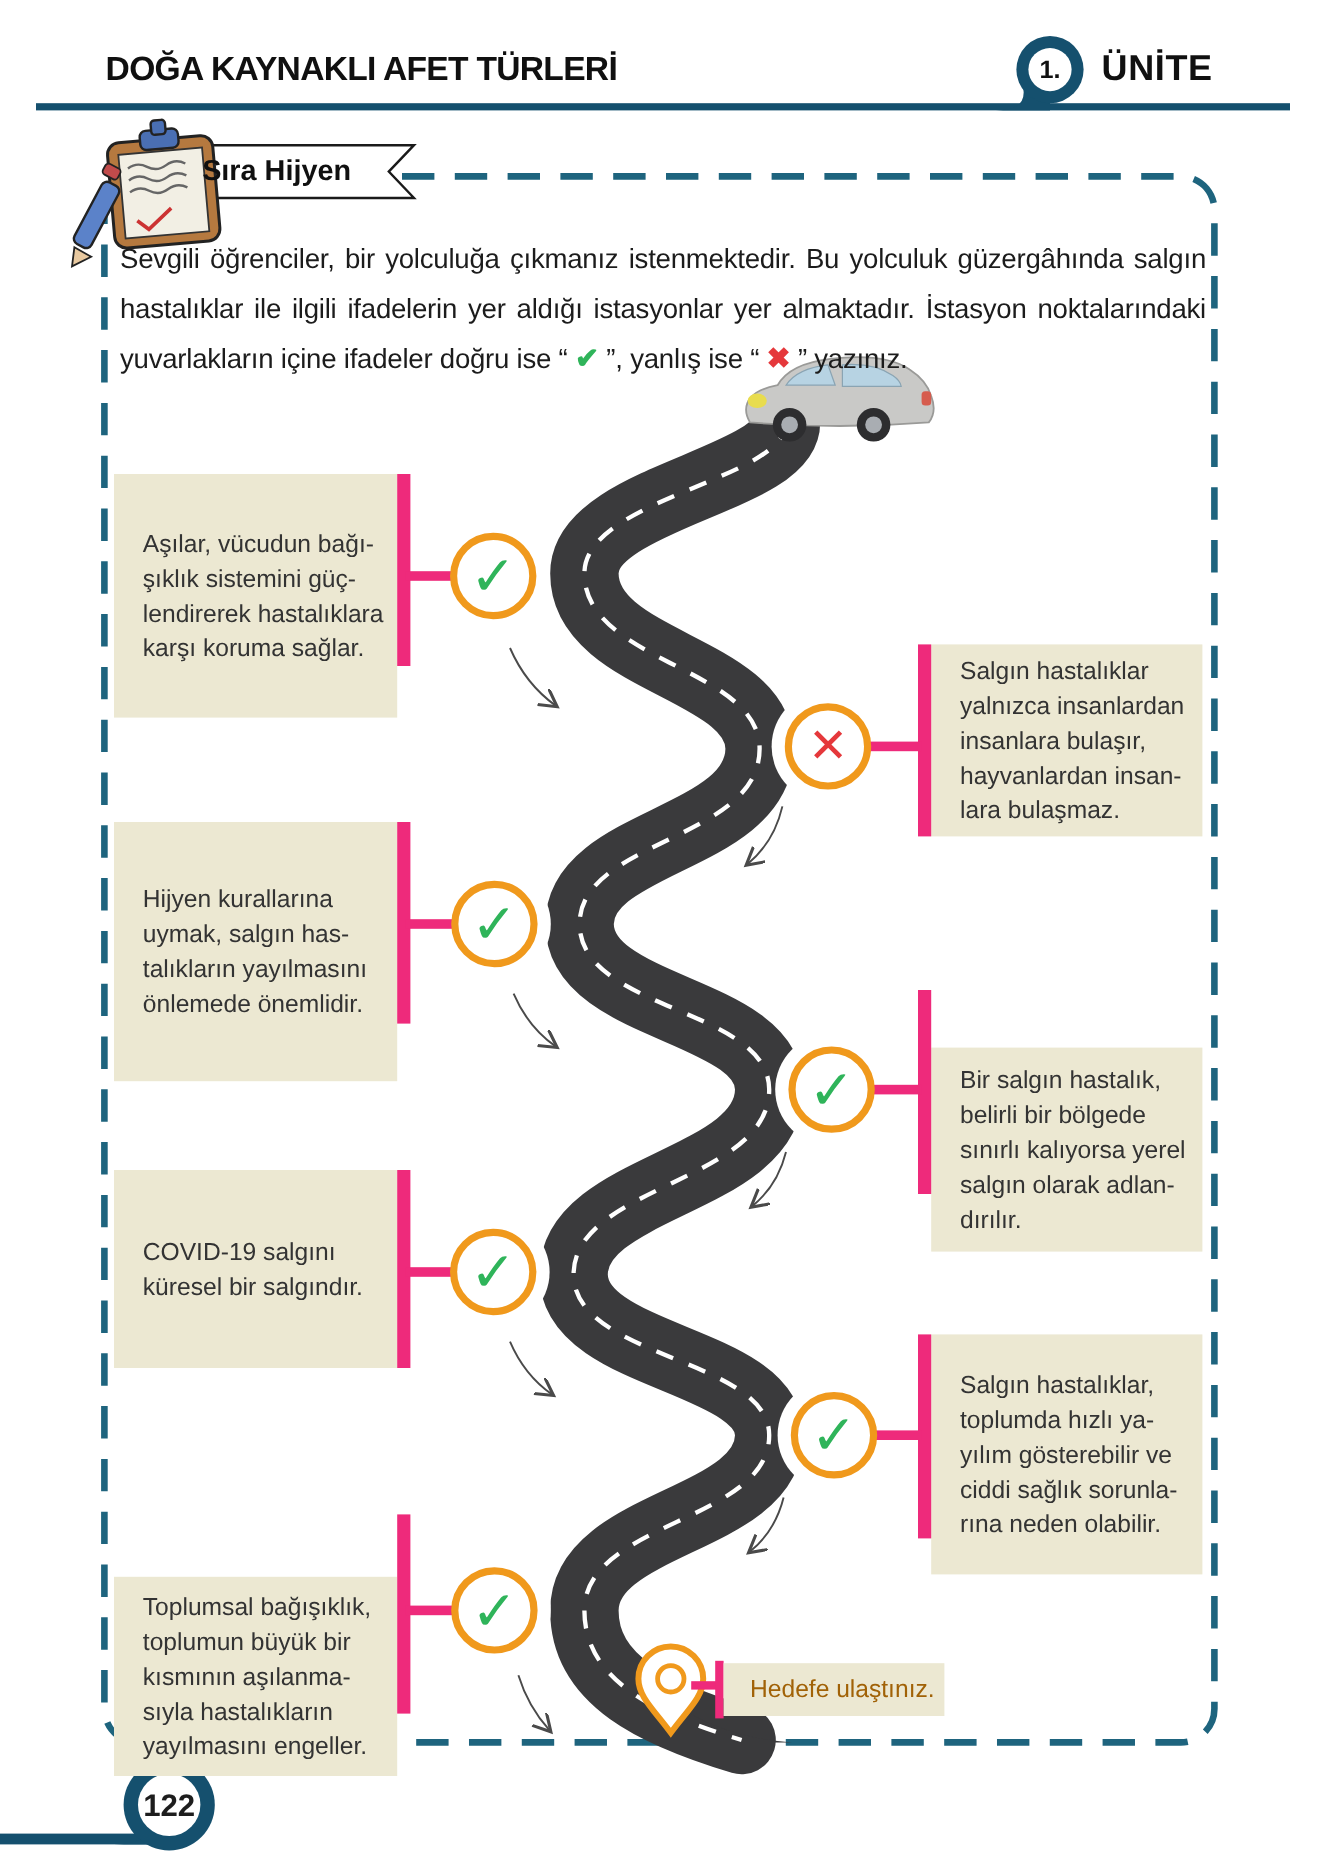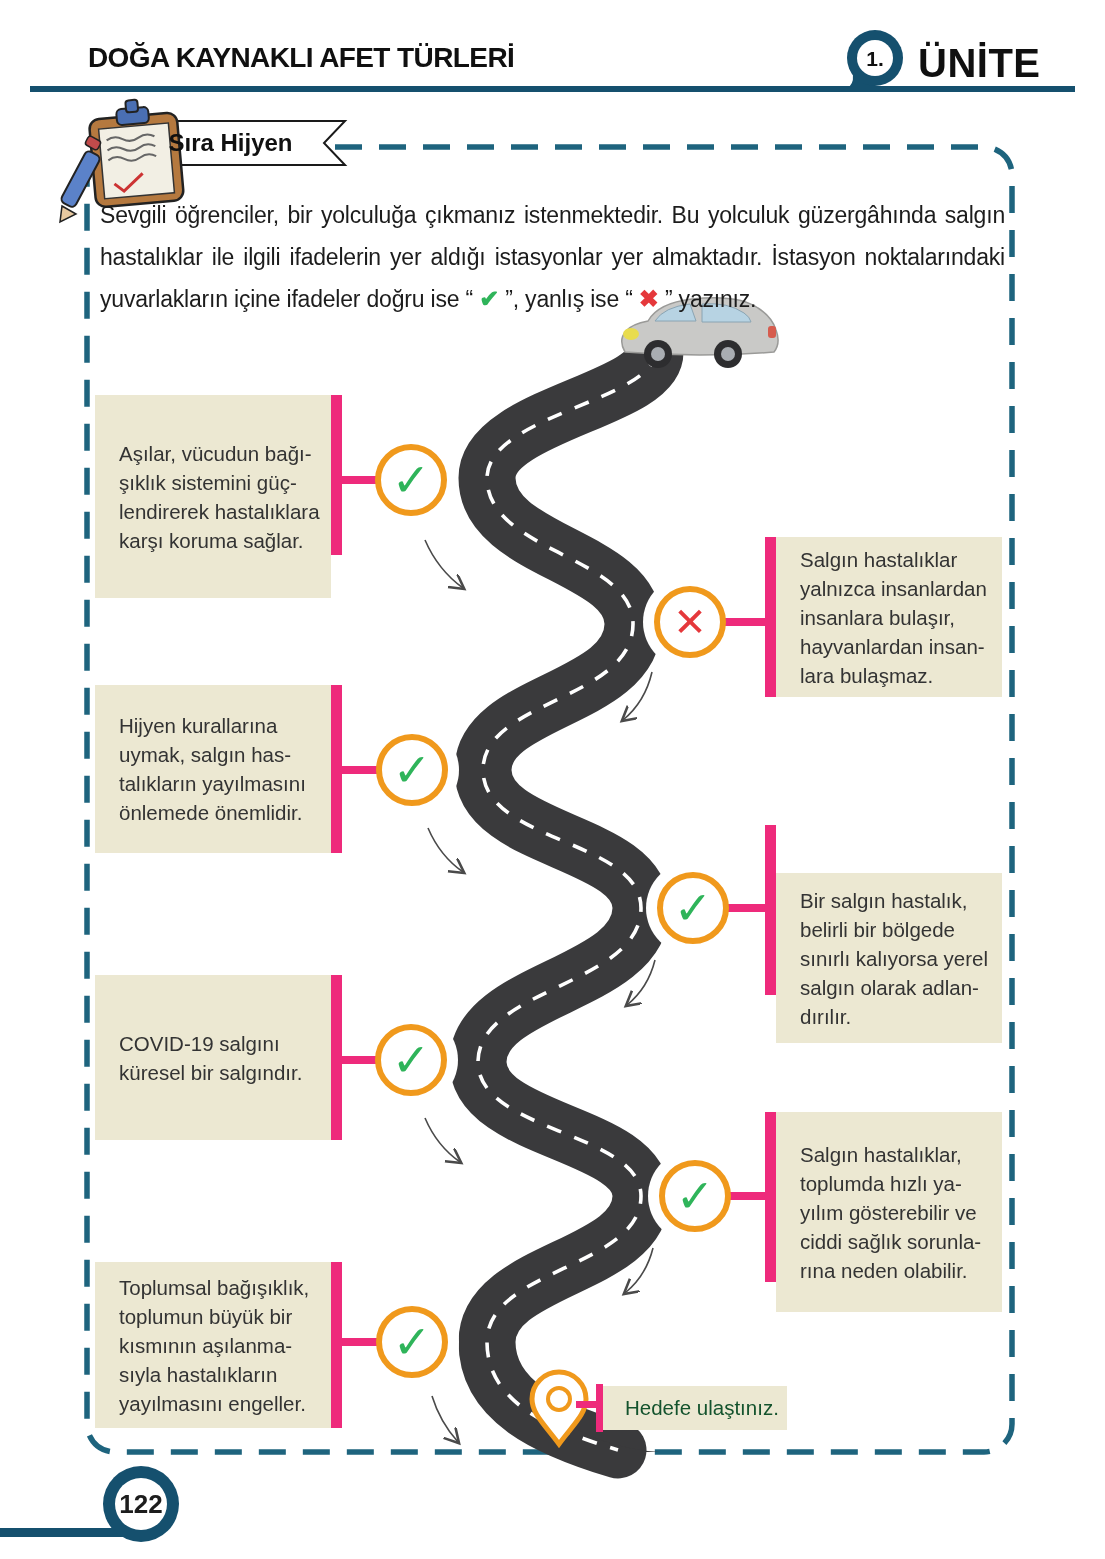--- a/index.html
+++ b/index.html
@@ -6,21 +6,21 @@
   .page {
     position:relative; width:1105px; height:1559px; background:#fff;
     font-family:"Liberation Sans", sans-serif; overflow:hidden; color:#1a1a1a;padding-left:44px;
   }
   .abs { position:absolute; }
   svg.layer { position:absolute; left:0; top:0; pointer-events:none; }
 
   
   .header-title { left:88px; top:42px; font-size:28px; font-weight:bold; letter-spacing:-0.6px; color:#101010; white-space:nowrap; }
   .unit-number { left:855px; top:47px; width:40px; text-align:center; font-size:21px; font-weight:bold; color:#101010; }
-  .unit-label { left:918px; top:41px; font-size:40px; font-weight:bold; letter-spacing:0.5px; color:#101010; }
+  .unit-label { left:918px; top:41px; font-size:30px; font-weight:bold; letter-spacing:0.5px; color:#101010; }
 
   
   .banner-label { left:143px; top:129px; width:175px; text-align:center; font-size:24px; font-weight:bold; color:#101010; }
 
   
   .instruction { left:100px; top:194px; width:905px; font-size:23px; line-height:42px; letter-spacing:-0.2px; text-align:justify; color:#1c1c1c; }
   .inline-check { color:#2fb45a; font-weight:bold; font-size:24px; }
   .inline-cross { color:#e5383b; font-weight:bold; font-size:24px; }
 
   
@@ -33,21 +33,21 @@
   .station-circle {
     width:60px; height:60px; border:6px solid #f0991c; border-radius:50%;
     background:#fff; display:flex; align-items:center; justify-content:center;
   }
   .mark { display:block; line-height:1; }
   .mark.check { color:#2fb45a; font-size:46px; }
   .mark.cross { color:#e5383b; font-size:40px; }
 
   
   .goal-box { background:#ece8d2; display:flex; align-items:center; }
-  .goal-box .box-text { font-size:20.5px; color:#14532d; padding-left:22px; white-space:nowrap; }
+  .goal-box .box-text { font-size:20.5px; color:#a16207; padding-left:22px; white-space:nowrap; }
 
   
   .page-number { left:111px; top:1489px; width:60px; text-align:center; font-size:26px; font-weight:bold; color:#1d1d1d; }
 </style>
 </head>
 <body>
 
 <div class="page">
 
   <svg class="layer" width="1105" height="1559" viewBox="0 0 1105 1559">
@@ -177,21 +177,21 @@
 insanlara bulaşır,
 hayvanlardan insan-
 lara bulaşmaz.</div>
   </div>
   <div class="abs accent-bar" style="left:765px; top:537px; height:160px;"></div>
   <div class="abs connector" style="left:718px; top:618px; width:50px;"></div>
   <div class="abs station-circle" style="left:654px; top:586px;">
     <span class="mark cross">✕</span>
   </div>
 
-  <div class="abs stmt-box" style="left:95px; top:685px; width:236px; height:168px;">
+  <div class="abs stmt-box" style="left:95px; top:685px; width:236px; height:216px;">
     <div class="box-text">Hijyen kurallarına
 uymak, salgın has-
 talıkların yayılmasını
 önlemede önemlidir.</div>
   </div>
   <div class="abs accent-bar" style="left:331px; top:685px; height:168px;"></div>
   <div class="abs connector" style="left:338px; top:766px; width:45px;"></div>
   <div class="abs station-circle" style="left:376px; top:734px;">
     <span class="mark check">✓</span>
   </div>
@@ -225,21 +225,21 @@
 yılım gösterebilir ve
 ciddi sağlık sorunla-
 rına neden olabilir.</div>
   </div>
   <div class="abs accent-bar" style="left:765px; top:1112px; height:170px;"></div>
   <div class="abs connector" style="left:722px; top:1192px; width:46px;"></div>
   <div class="abs station-circle" style="left:659px; top:1160px;">
     <span class="mark check">✓</span>
   </div>
 
-  <div class="abs stmt-box" style="left:95px; top:1262px; width:236px; height:166px;">
+  <div class="abs stmt-box" style="left:95px; top:1314px; width:236px; height:166px;">
     <div class="box-text">Toplumsal bağışıklık,
 toplumun büyük bir
 kısmının aşılanma-
 sıyla hastalıkların
 yayılmasını engeller.</div>
   </div>
   <div class="abs accent-bar" style="left:331px; top:1262px; height:166px;"></div>
   <div class="abs connector" style="left:338px; top:1338px; width:45px;"></div>
   <div class="abs station-circle" style="left:376px; top:1306px;">
     <span class="mark check">✓</span>

